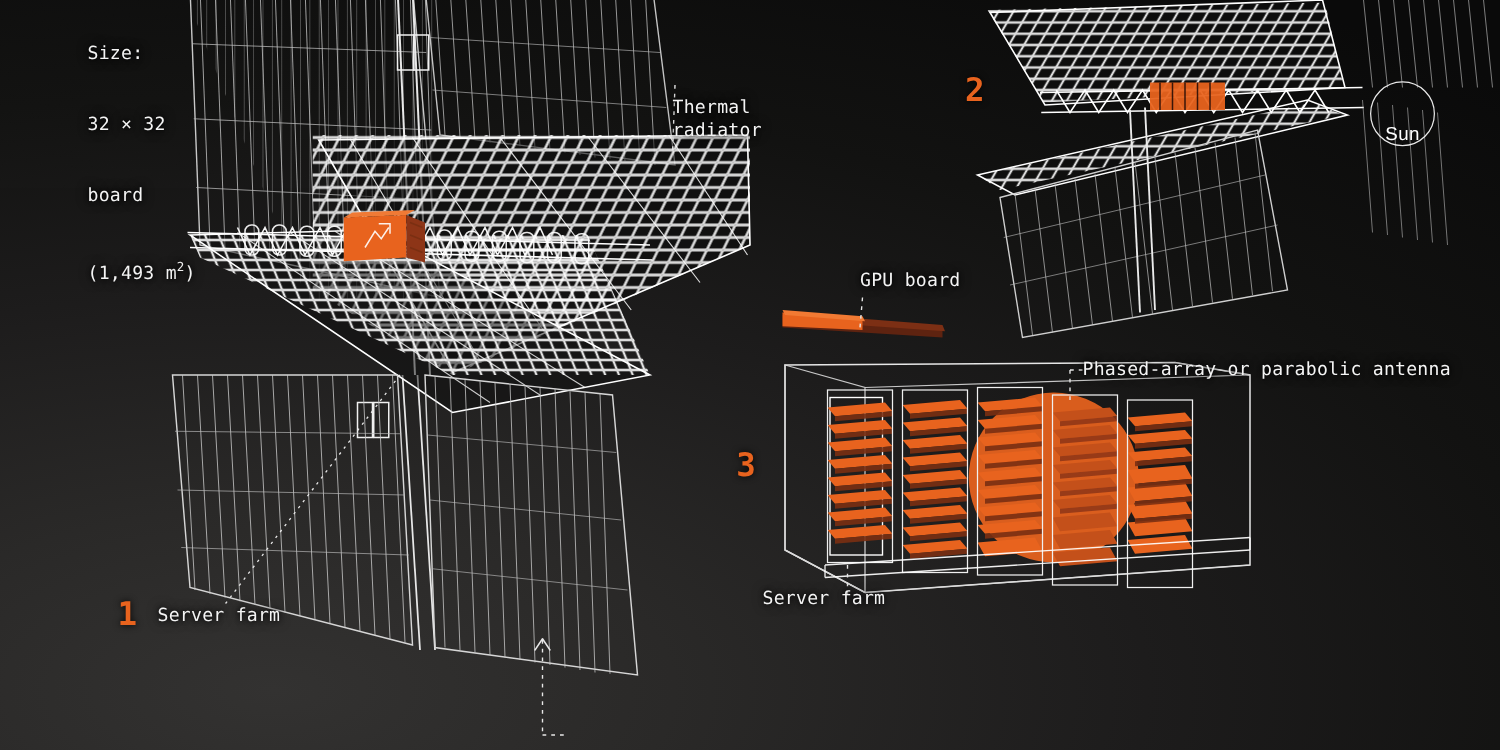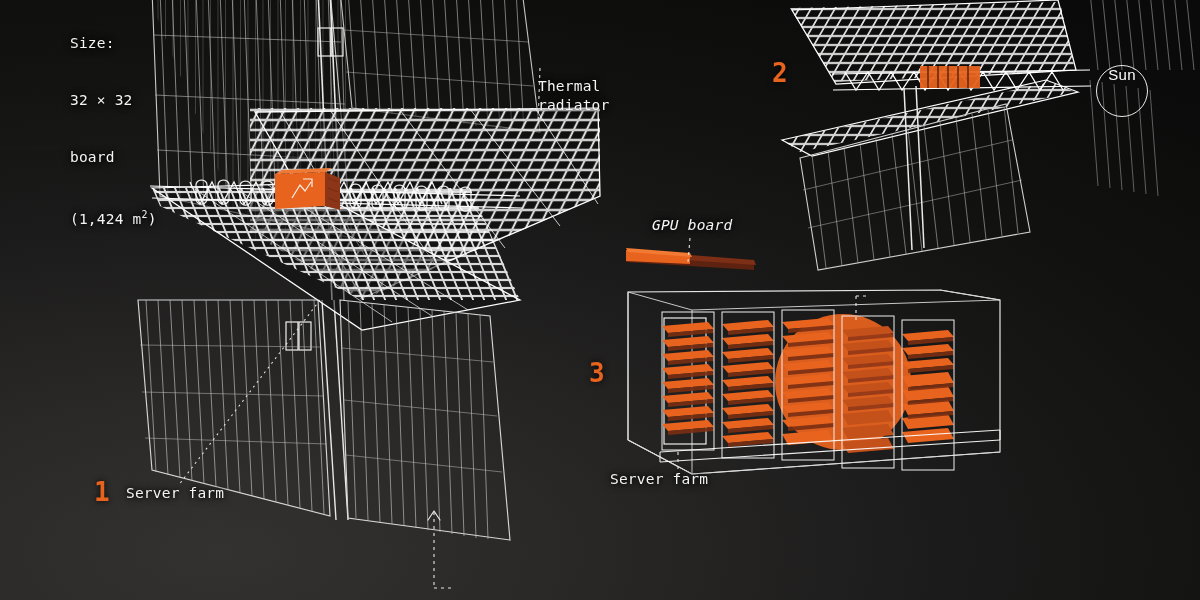--- a/index.html
+++ b/index.html
@@ -20,21 +20,21 @@
     font-size:14.5px;line-height:19px;color:#f4f4f4;white-space:pre;
     letter-spacing:.2px;text-shadow:0 0 4px rgba(0,0,0,.95),0 0 9px rgba(0,0,0,.8);
   }
   .marker{
     position:absolute;font-family:"DejaVu Sans Mono","Liberation Mono",monospace;
     font-size:26px;font-weight:700;line-height:26px;
     text-shadow:0 0 6px rgba(0,0,0,.9);
   }
   .sun-badge{
     position:absolute;width:50px;height:50px;border-radius:50%;
-    border:1.4px solid #e9e9e9;display:flex;align-items:flex-start;justify-content:center;
+    border:1.4px solid #e9e9e9;display:flex;align-items:flex-end;justify-content:center;
     font-family:"Liberation Sans","DejaVu Sans",sans-serif;font-size:15px;color:#fff;
     letter-spacing:.3px;
   }
   .sup{font-size:10px;vertical-align:super;}
 </style>
 </head>
 <body>
 
 <div id="stage">
 
@@ -496,28 +496,29 @@
         <feTurbulence type="fractalNoise" baseFrequency="0.85" numOctaves="3" stitchTiles="stitch"></feTurbulence>
       <feColorMatrix type="saturate" values="0"></feColorMatrix>
       </filter>
     <rect width="1200" height="600" filter="url(#n)" opacity=".22"></rect>
   </svg>
 
   <div class="lbl" style="left:70px;top:-4px;">
     <div>Size:</div>
     <div>32 × 32</div>
     <div>board</div>
-    <div><span>(1,424 m</span><span class="sup">2</span><span>)</span></div>
+    <div><span>(1,493 m</span><span class="sup">2</span><span>)</span></div>
   </div>
 
   <div class="lbl" style="left:538px;top:33px;margin-top:44px;">Thermal
 radiator</div>
 
-  <div class="lbl" style="left:652px;top:216px;font-style:italic;">GPU board</div>
-
+  <div class="lbl" style="left:688px;top:216px;">GPU board</div>
+
+  <div class="lbl" style="left:866px;top:287px;">Phased-array or parabolic antenna</div>
 
   <div class="lbl" style="left:126px;top:484px;">Server farm</div>
 
   <div class="lbl" style="left:610px;top:470px;">Server farm</div>
 
   <div class="lbl" style="left:455px;top:578px;">
     
     
   </div>
 

